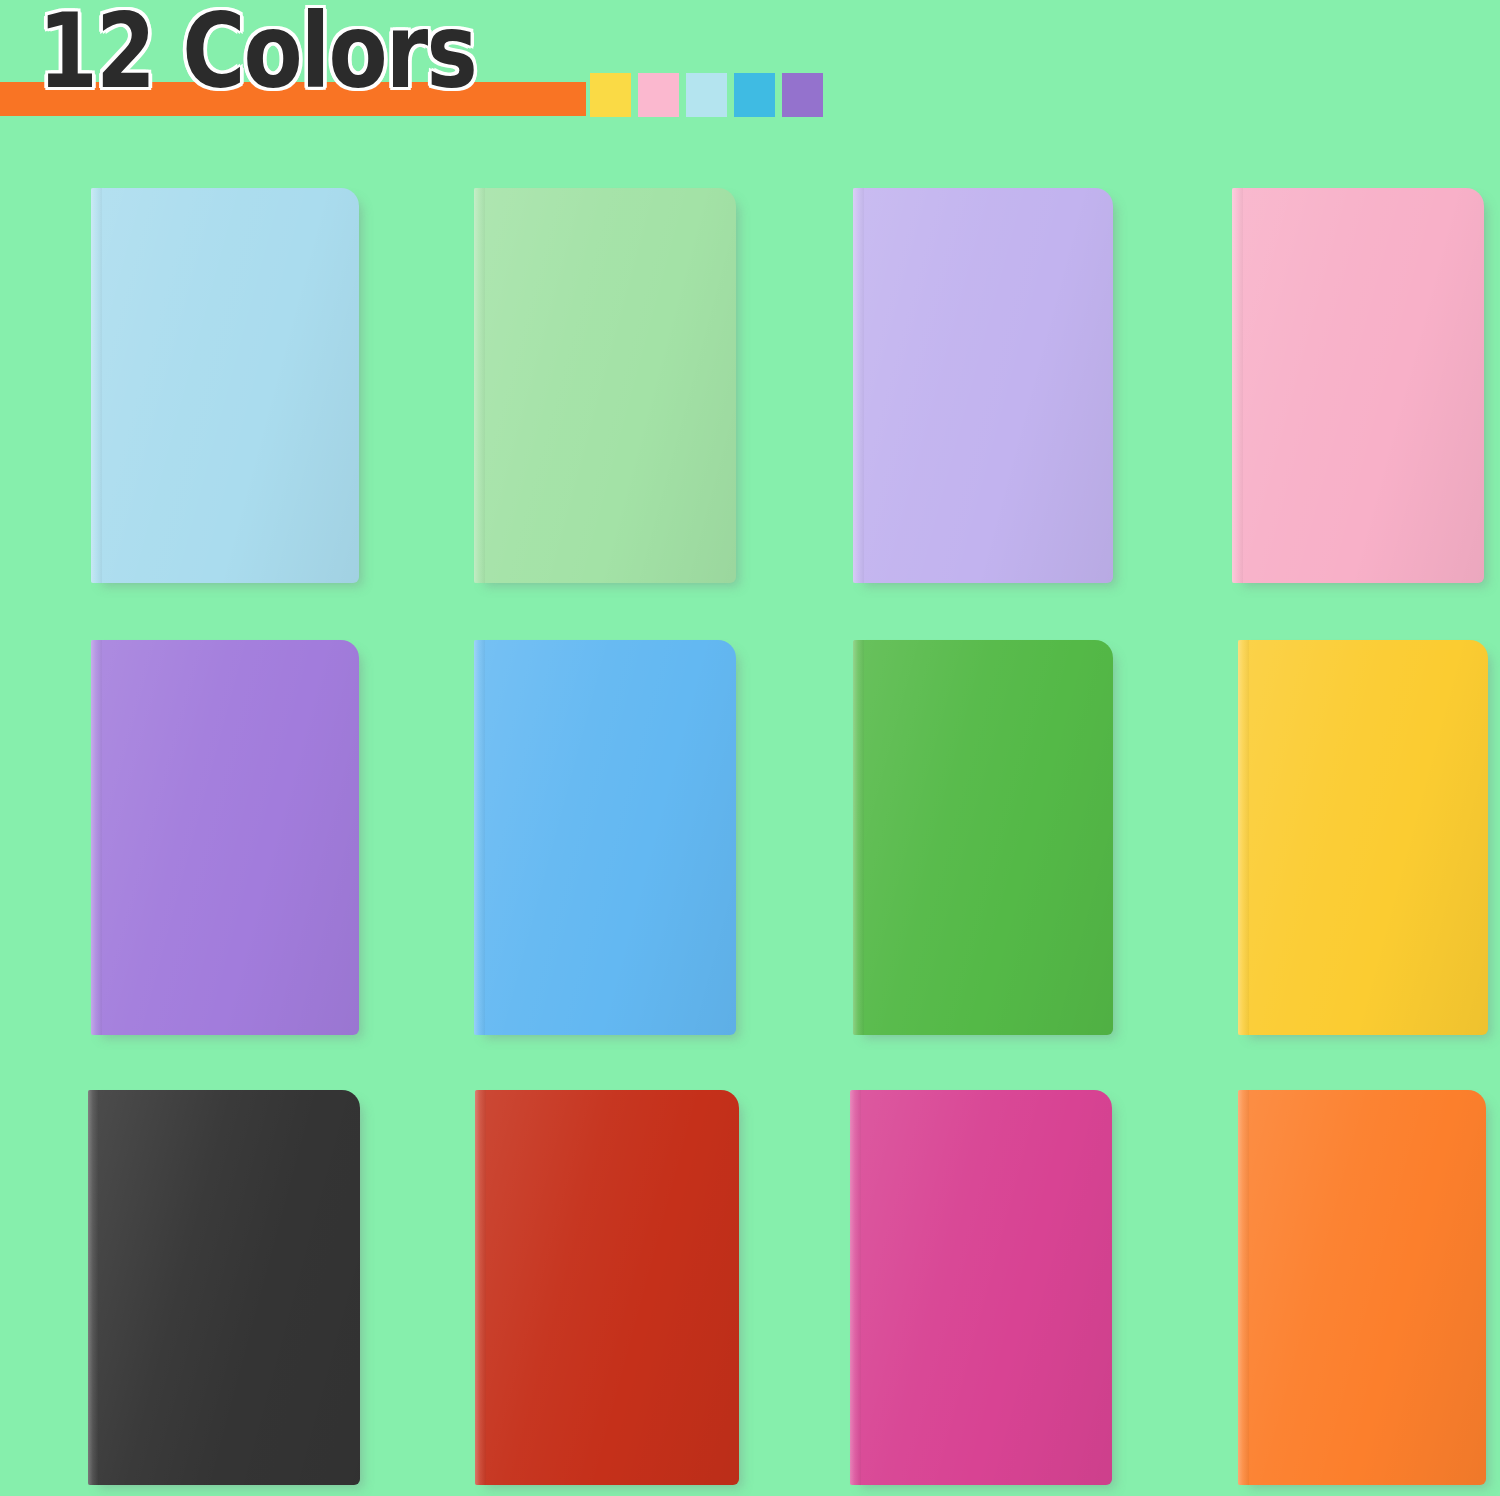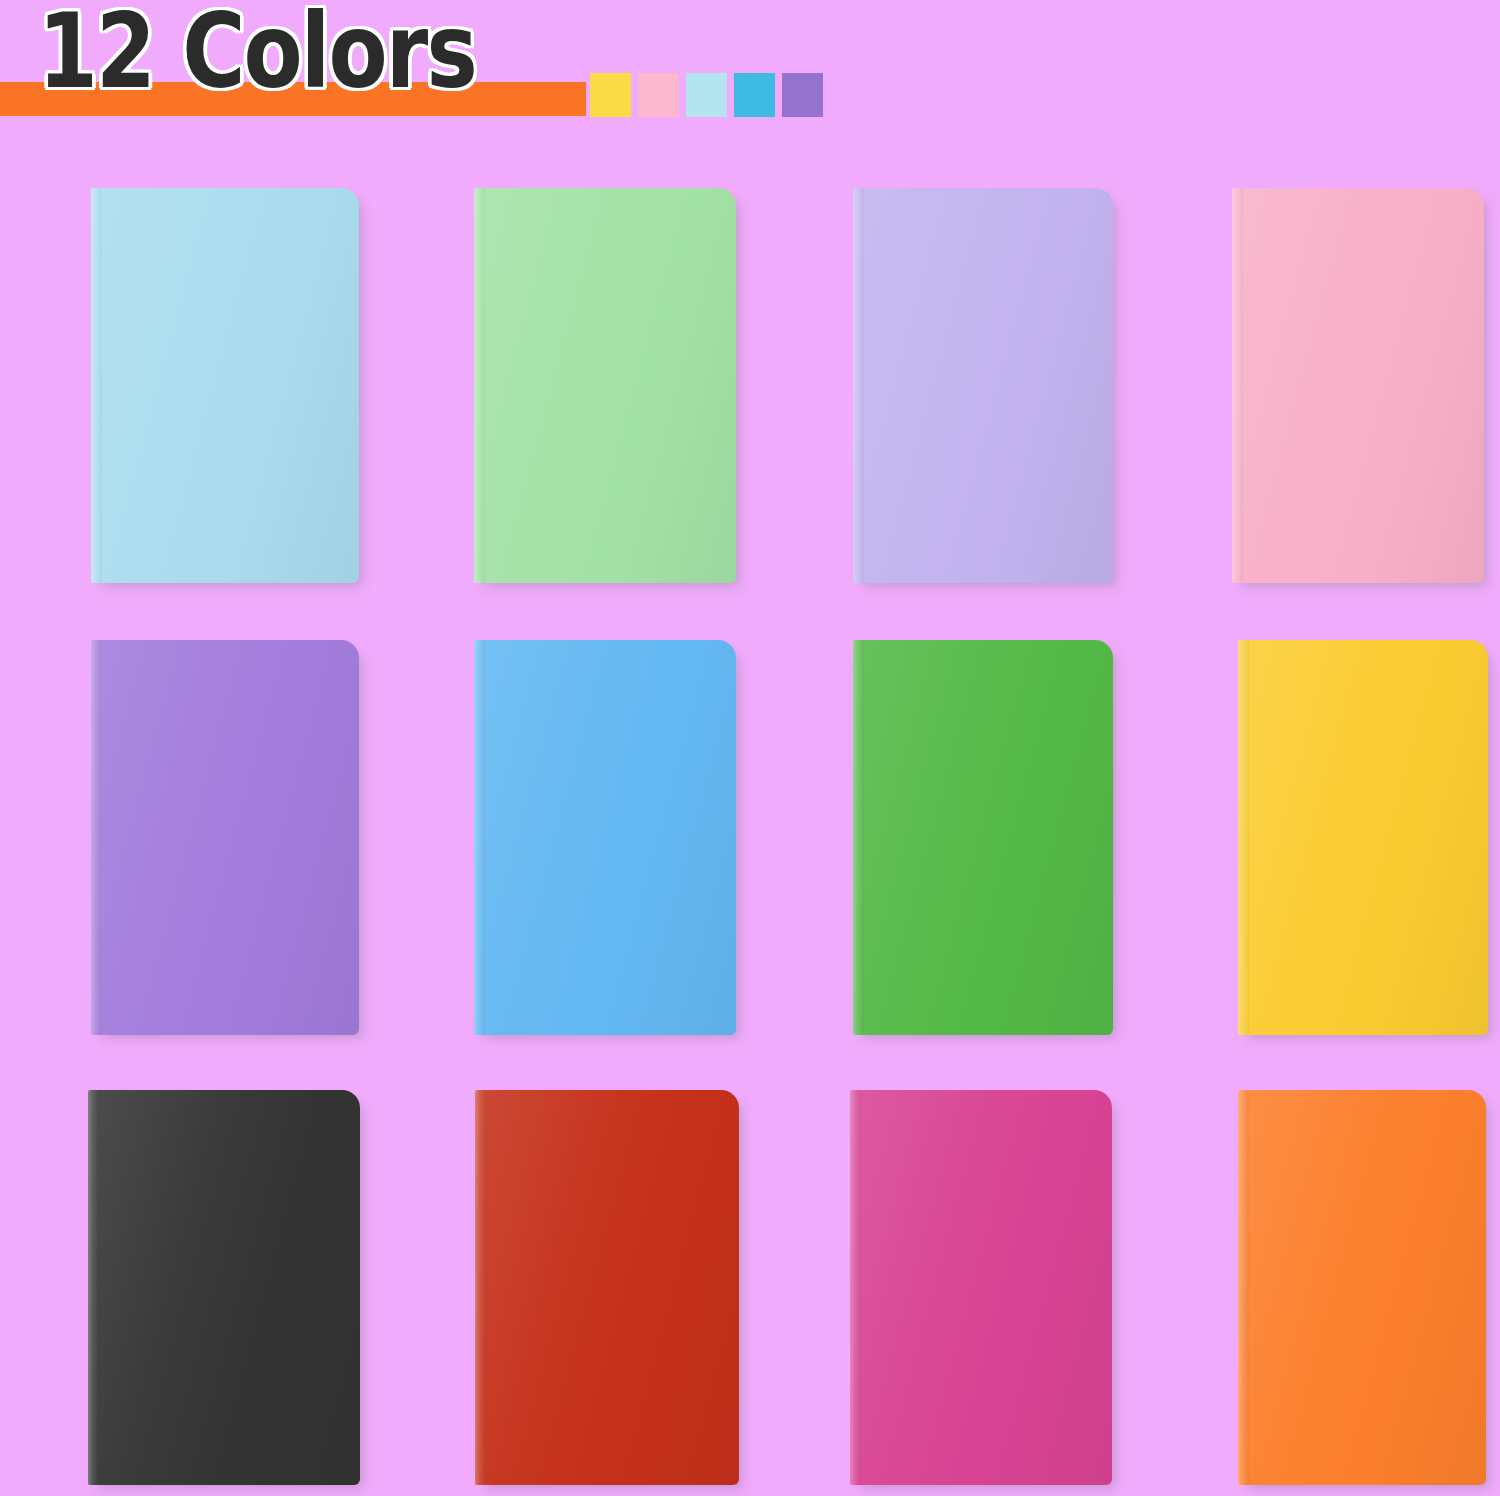--- a/index.html
+++ b/index.html
@@ -12,21 +12,21 @@
     height: 1496px;
     overflow: hidden;
     font-family: "Liberation Sans", sans-serif;
     position: relative;
   }
 
   #stage {
     position: relative;
     width: 1500px;
     height: 1496px;
-    background: #f0abfc;
+    background: #86efac;
   }
 
   
   .banner {
     position: absolute;
     left: 0;
     top: 0;
     width: 1500px;
     height: 130px;
   }

